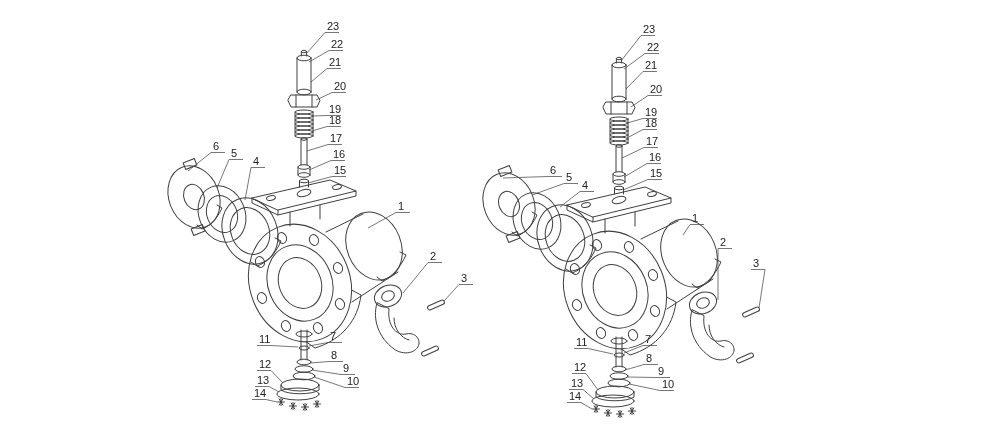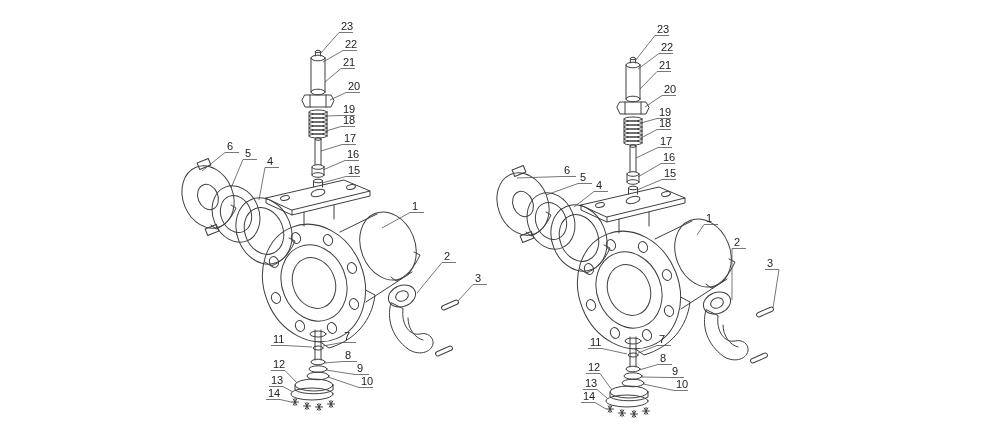--- a/index.html
+++ b/index.html
@@ -2,21 +2,21 @@
 <html style="--bg: #ffffff; --line: #3f3f3f; --leader: #4a4a4a; --label: #222222;"><head>
 <meta charset="utf-8">
 <style>
   html,body{margin:0;padding:0;}
   body{
     width:1000px;height:430px;
     background:var(--bg,#ffffff);
     font-family:"Liberation Sans",sans-serif;
     overflow:hidden;
   }
-  .canvas-wrap{width:818px;height:430px;margin-left:14px;}
+  .canvas-wrap{width:818px;height:430px;}
   svg{display:block;}
   .art{stroke:var(--line,#3f3f3f);fill:none;stroke-width:1;stroke-linecap:round;stroke-linejoin:round;}
   .leader{stroke:var(--leader,#4a4a4a);fill:none;stroke-width:0.75;}
   .callout{
     fill:var(--label,#222222);
     font-size:11px;
     font-family:"Liberation Sans",sans-serif;
     stroke:none;
   }
 </style>

